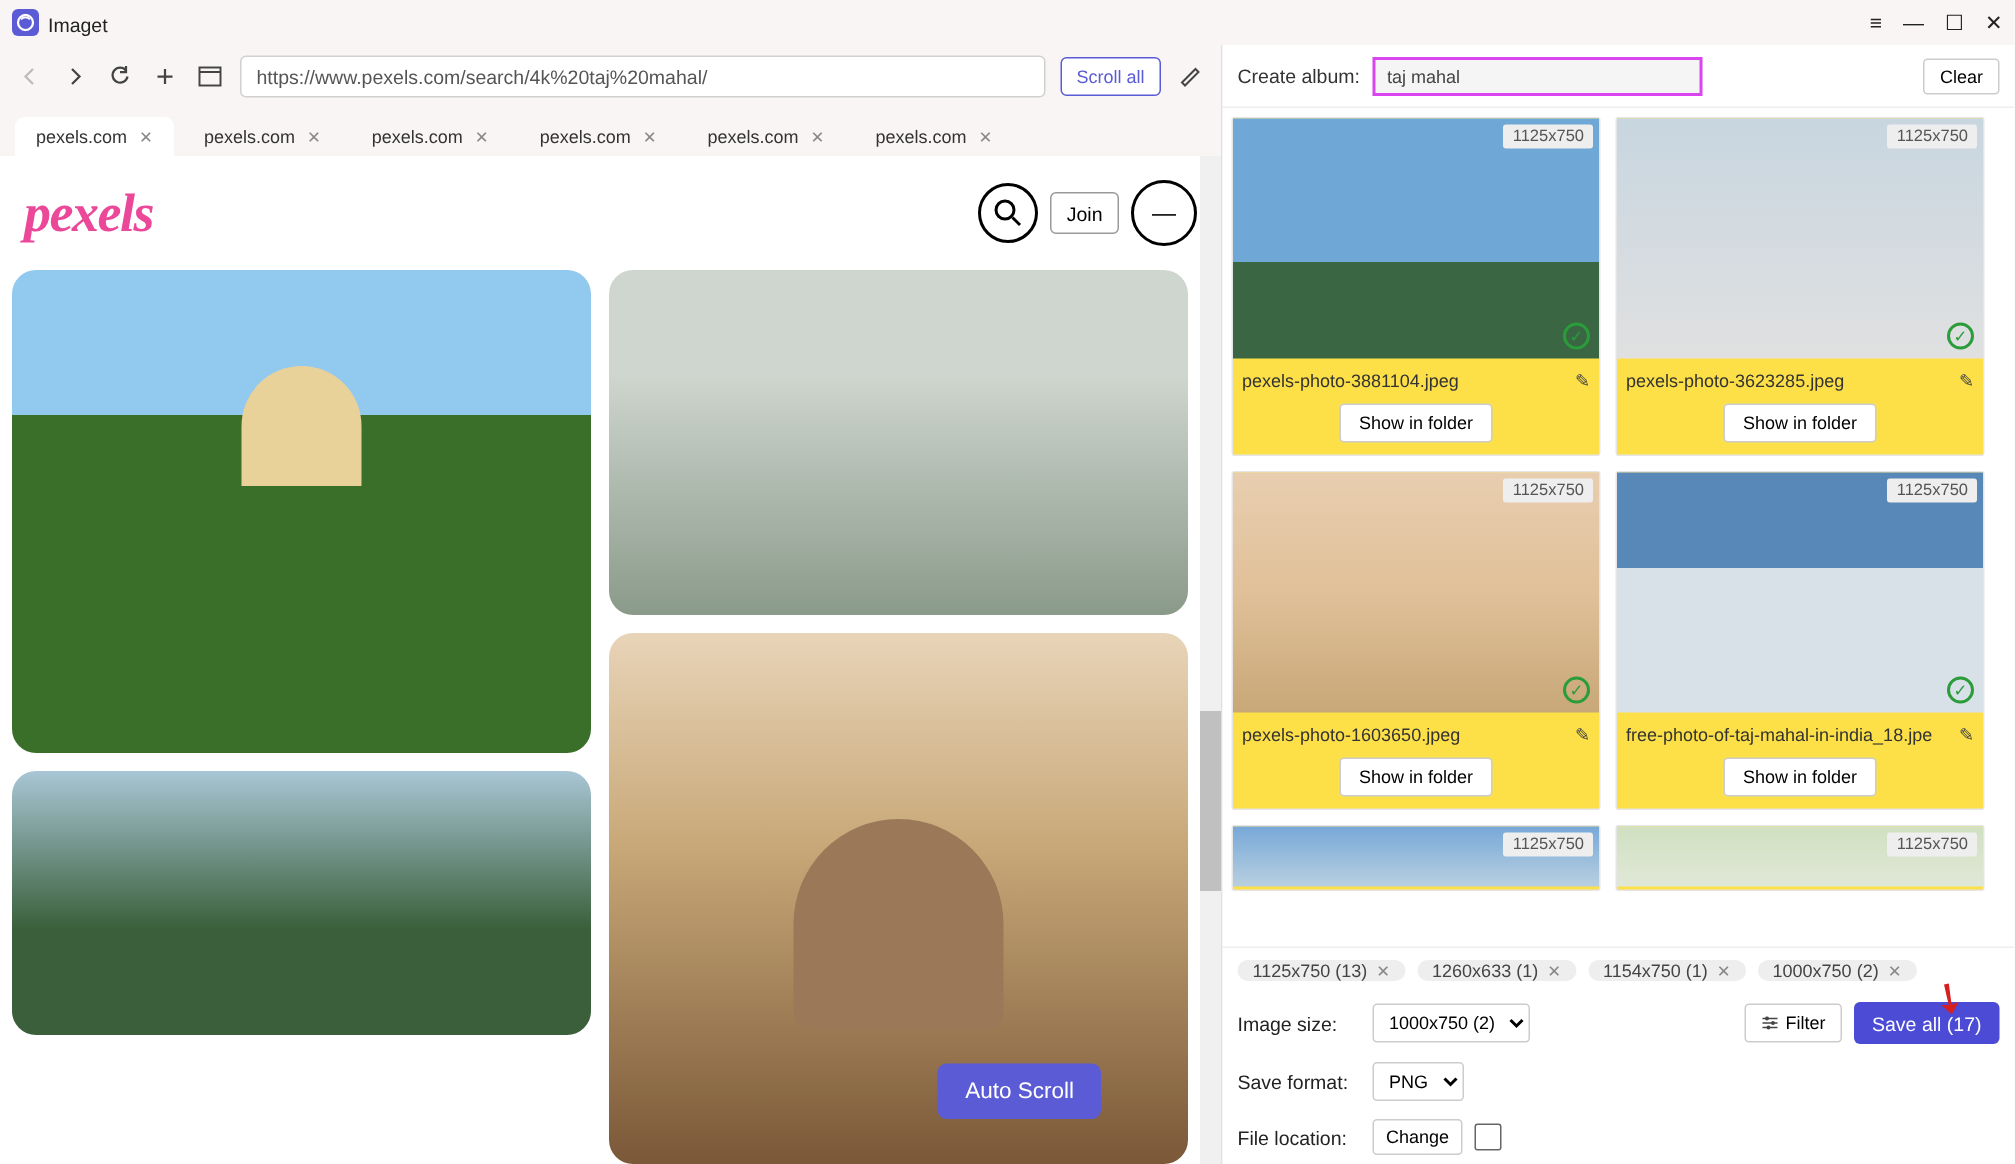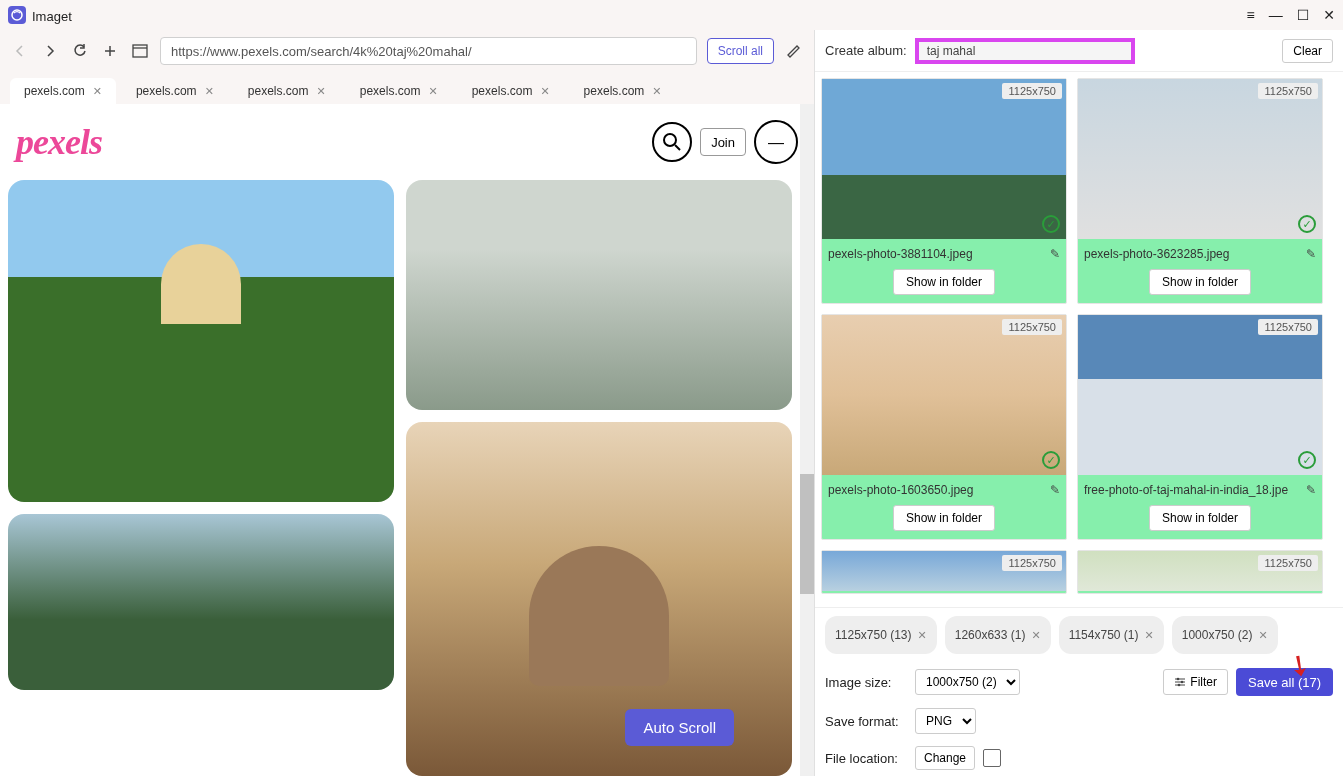--- a/index.html
+++ b/index.html
@@ -50,43 +50,43 @@
 .img3 { width: 386px; height: 176px; background: linear-gradient(to bottom, #a8c6d5 0%, #3a5f3a 60%); }
 .img4 { width: 386px; height: 400px; background: linear-gradient(to bottom, #e8d4b8 0%, #c8a878 40%, #7a5838 100%); position: relative; }
 .img4::after { content:""; position:absolute; left:50%; top:35%; transform:translateX(-50%); width:140px; height:140px; background:#9a7858; border-radius:70px 70px 10px 10px; }
 .auto-scroll-btn { position: absolute; bottom: 30px; right: 80px; background: #5b5bd6; color: #fff; padding: 10px 18px; border-radius: 6px; border: none; font-size: 15px; font-weight: 500; }
 .page-scrollbar { position: absolute; right: 0; top: 0; width: 14px; height: 100%; background: #f0f0f0; }
 .page-scrollbar-thumb { position: absolute; right: 0; top: 370px; width: 14px; height: 120px; background: #c0c0c0; }
 
 
 .right-header { height: 42px; display: flex; align-items: center; gap: 8px; padding: 0 10px; border-bottom: 1px solid #eee; }
 .right-header label { font-size: 13px; color: #333; }
-.album-input { width: 220px; height: 26px; border: 4px solid #d946ef; background: #f5f5f5; padding: 0 8px; font-size: 12px; color: #444; }
+.album-input { width: 220px; height: 26px; border: 2px solid #d946ef; background: #f5f5f5; padding: 0 8px; font-size: 12px; color: #444; }
 .clear-btn { margin-left: auto; height: 24px; padding: 0 10px; border: 1px solid #ccc; background: #fff; border-radius: 3px; font-size: 12px; }
 
 
 .thumbs-area { flex: 1; overflow: hidden; padding: 6px; display: flex; flex-wrap: wrap; gap: 10px; align-content: flex-start; position: relative; }
-.thumb-card { width: 246px; background: #86efac; border: 1px solid #e5e5e5; border-radius: 2px; display: flex; flex-direction: column; }
+.thumb-card { width: 246px; background: #fde047; border: 1px solid #e5e5e5; border-radius: 2px; display: flex; flex-direction: column; }
 .thumb-img { height: 160px; background: #88aacc; position: relative; }
 .thumb-img.t1 { background: linear-gradient(to bottom, #6fa8d6 0%, #6fa8d6 60%, #3a6644 60%); }
 .thumb-img.t2 { background: linear-gradient(to bottom, #c8d6e0 0%, #e0e0e0 100%); }
 .thumb-img.t3 { background: linear-gradient(to bottom, #e8ceb0 0%, #e0c098 50%, #c8a878 100%); }
 .thumb-img.t4 { background: linear-gradient(to bottom, #5888b8 0%, #5888b8 40%, #d8e0e8 40%); }
 .thumb-img.t5 { background: linear-gradient(to bottom, #78a8d8 0%, #b8d0e0 100%); height: 40px; }
 .thumb-img.t6 { background: linear-gradient(to bottom, #d0e0c0 0%, #e0e8d8 100%); height: 40px; }
 .dim-badge { position: absolute; top: 4px; right: 4px; background: #eee; color: #555; font-size: 11px; padding: 2px 6px; border-radius: 2px; }
 .check-badge { position: absolute; bottom: 6px; right: 6px; width: 18px; height: 18px; border: 2px solid #2a9d3a; border-radius: 50%; display: flex; align-items: center; justify-content: center; color: #2a9d3a; font-size: 11px; }
 .thumb-name-row { display: flex; align-items: center; justify-content: center; gap: 8px; padding: 8px 6px; font-size: 12px; color: #333; }
 .thumb-name-row .name { flex: 1; text-align: left; overflow: hidden; text-overflow: ellipsis; white-space: nowrap; }
 .edit-icon { color: #444; }
 .show-folder-btn { align-self: center; margin-bottom: 8px; height: 26px; padding: 0 12px; border: 1px solid #ccc; background: #fff; border-radius: 3px; font-size: 12px; }
 
 
 .chips-row { padding: 8px 10px; display: flex; gap: 8px; flex-wrap: wrap; border-top: 1px solid #eee; }
-.chip { background: #eee; border-radius: 12px; padding: 12px 10px; font-size: 12px; color: #444; display: flex; align-items: center; gap: 6px; }
+.chip { background: #eee; border-radius: 12px; padding: 0 10px; font-size: 12px; color: #444; display: flex; align-items: center; gap: 6px; }
 .chip .x { color: #888; font-size: 11px; }
 
 
 .ctrl-row { display: flex; align-items: center; gap: 8px; padding: 6px 10px; font-size: 13px; }
 .ctrl-row label { color: #222; min-width: 82px; }
 .ctrl-row select { height: 26px; border: 1px solid #ccc; border-radius: 3px; font-size: 12px; padding: 0 6px; background: #fff; }
 .filter-btn { height: 26px; padding: 0 10px; border: 1px solid #ccc; background: #fff; border-radius: 3px; font-size: 12px; display: flex; align-items: center; gap: 4px; }
 .save-all-btn { height: 28px; padding: 0 12px; background: #4b4bd6; color: #fff; border: none; border-radius: 4px; font-size: 13px; font-weight: 500; }
 .loc-input { flex: 1; height: 24px; border: 1px solid #ccc; padding: 0 8px; font-size: 12px; color: #555; }
 .change-btn { height: 24px; padding: 0 8px; border: 1px solid #ccc; background: #fff; border-radius: 3px; font-size: 12px; }

